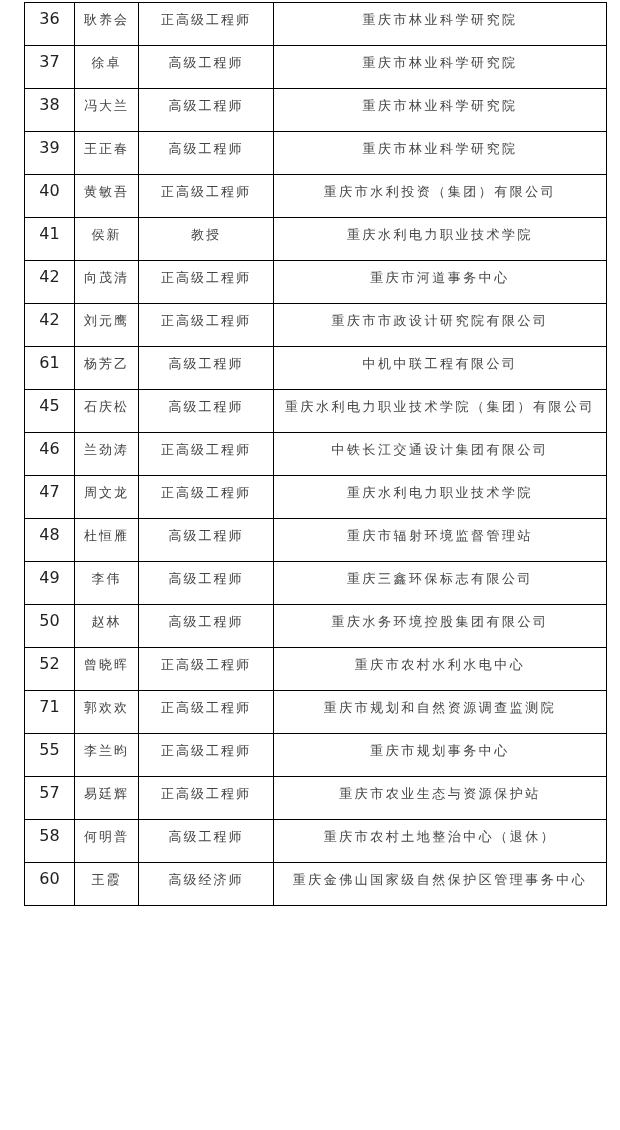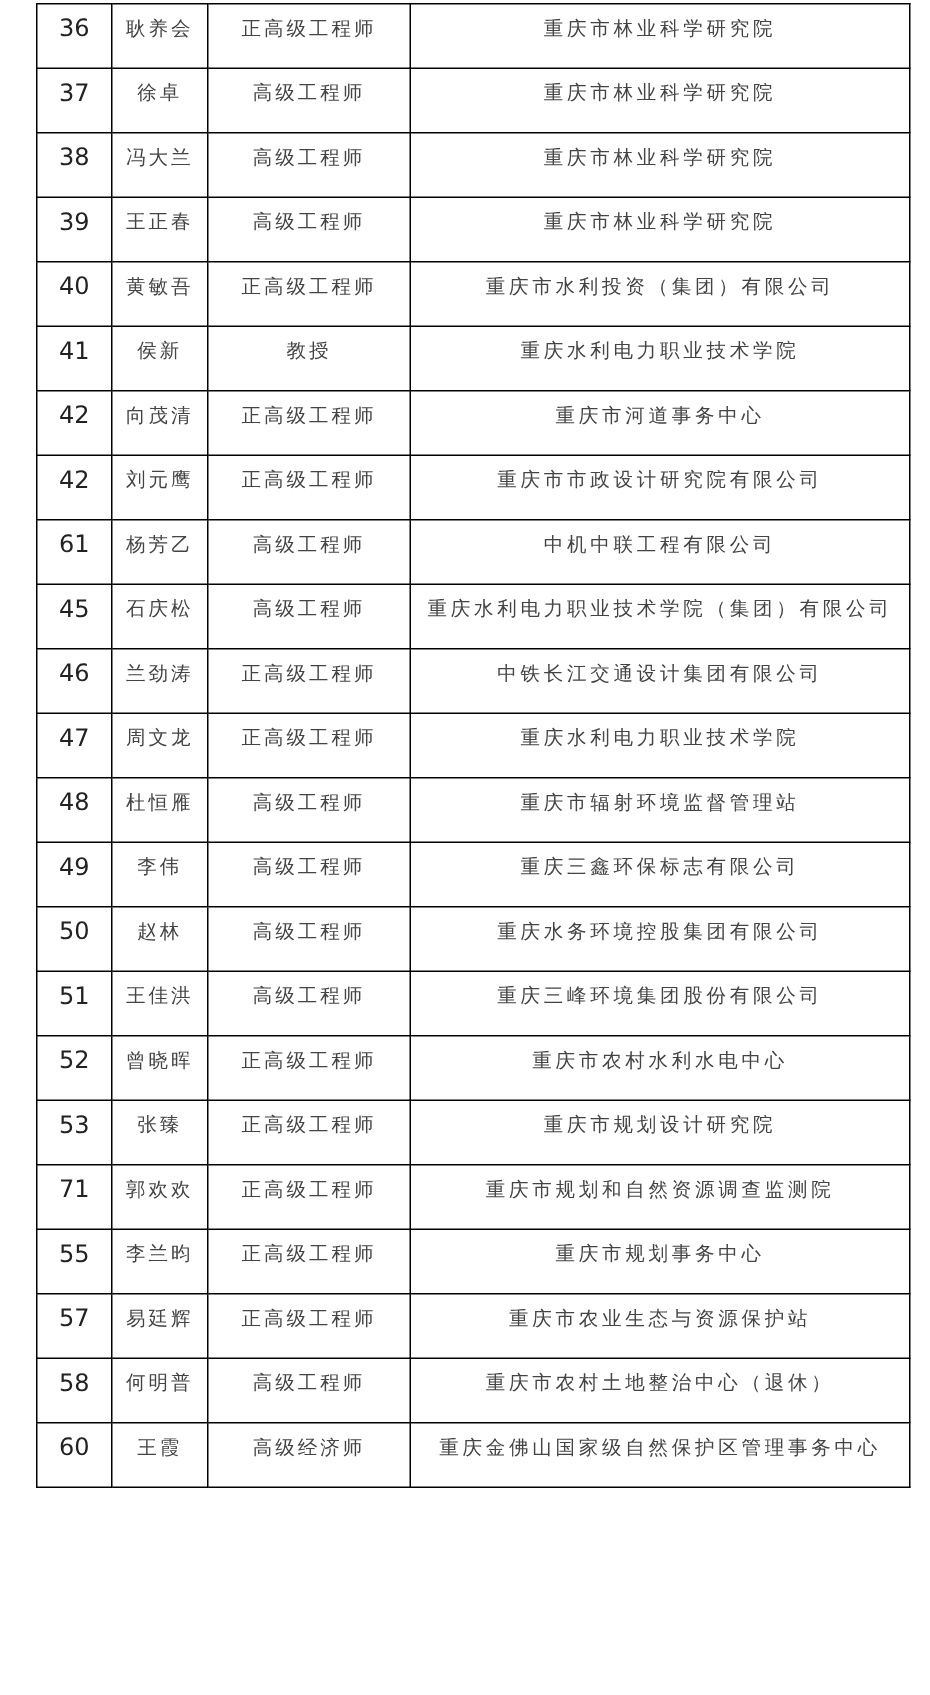--- a/index.html
+++ b/index.html
@@ -272,64 +272,36 @@
           <span class="cell">赵林</span>
         </td>
     <td class="c-title">
           <span class="cell">高级工程师</span>
         </td>
     <td class="c-org">
           <span class="cell">重庆水务环境控股集团有限公司</span>
         </td>
   </tr>
 
-  <tr>
-    <td class="c-no">
-          <span class="cell">51</span>
-        </td>
-    <td class="c-name">
-          <span class="cell">王佳洪</span>
-        </td>
-    <td class="c-title">
-          <span class="cell">高级工程师</span>
-        </td>
-    <td class="c-org">
-          <span class="cell">重庆三峰环境集团股份有限公司</span>
-        </td>
-  </tr>
 
   <tr>
     <td class="c-no">
           <span class="cell">52</span>
         </td>
     <td class="c-name">
           <span class="cell">曾晓晖</span>
         </td>
     <td class="c-title">
           <span class="cell">正高级工程师</span>
         </td>
     <td class="c-org">
           <span class="cell">重庆市农村水利水电中心</span>
         </td>
   </tr>
 
-  <tr>
-    <td class="c-no">
-          <span class="cell">53</span>
-        </td>
-    <td class="c-name">
-          <span class="cell">张臻</span>
-        </td>
-    <td class="c-title">
-          <span class="cell">正高级工程师</span>
-        </td>
-    <td class="c-org">
-          <span class="cell">重庆市规划设计研究院</span>
-        </td>
-  </tr>
 
   <tr>
     <td class="c-no">
           <span class="cell">71</span>
         </td>
     <td class="c-name">
           <span class="cell">郭欢欢</span>
         </td>
     <td class="c-title">
           <span class="cell">正高级工程师</span>

